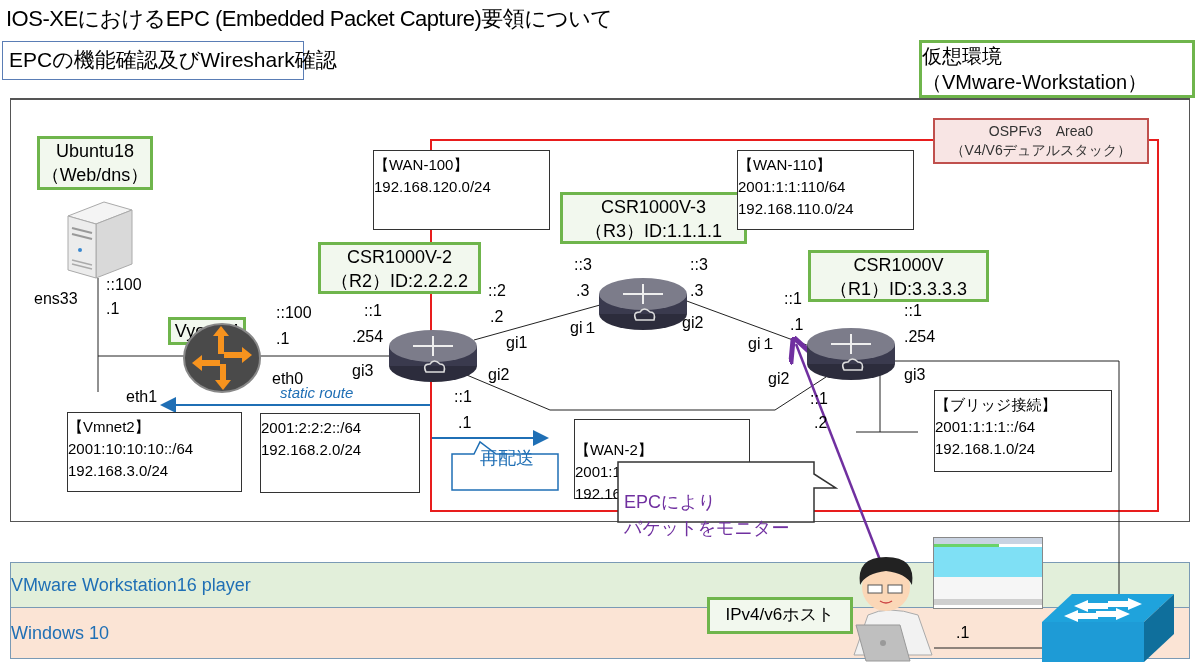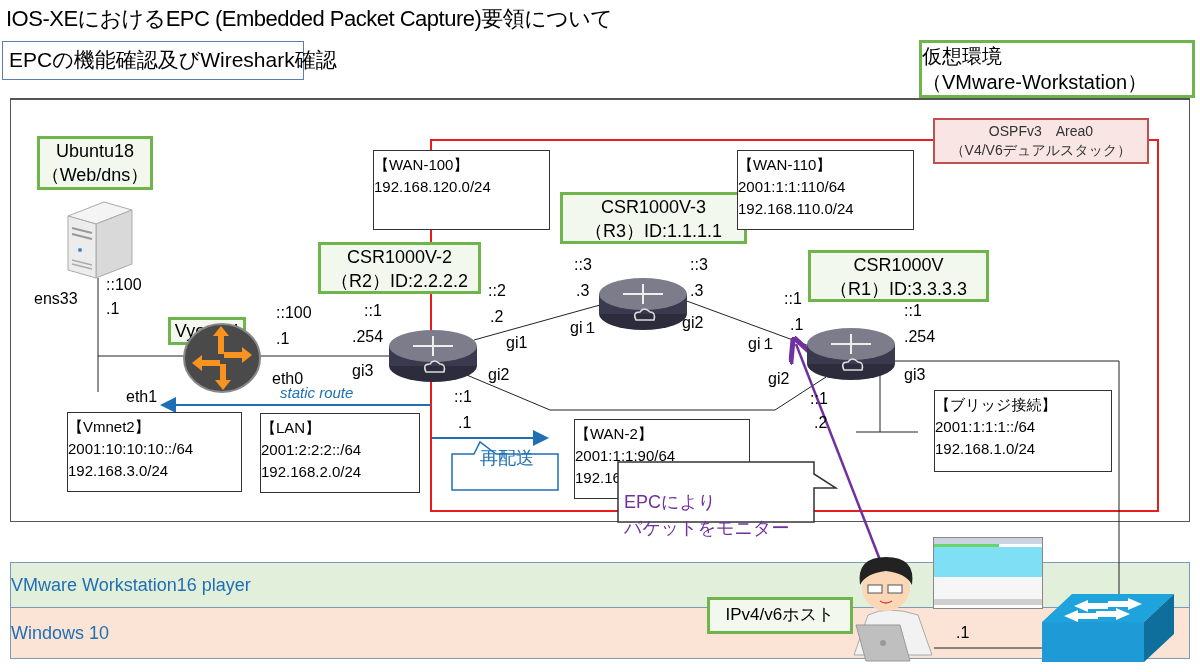--- a/index.html
+++ b/index.html
@@ -188,31 +188,30 @@
 <div class="abs lbl" style="left:810px;top:390px;">::1</div>
 <div class="abs lbl" style="left:814px;top:414px;">.2</div>
 
 <div class="abs netbox" style="left:40px;top:412px;width:175px;height:80px;padding-top:3px;margin-left:27px;">
   <div>【Vmnet2】</div>
   <div>2001:10:10:10::/64</div>
   <div>192.168.3.0/24</div>
 </div>
 
 <div class="abs netbox" style="left:260px;top:413px;width:160px;height:80px;padding-top:3px;">
-  <div>【LAN】</div>
   <div>2001:2:2:2::/64</div>
   <div>192.168.2.0/24</div>
 </div>
 
 <svg class="abs" style="left:450px;top:440px;" width="112" height="52">
   <path d="M2,14 H24 L30,2 L46,14 H108 V50 H2 Z" fill="#fff" stroke="#1f6fb5" stroke-width="1.5"></path>
 </svg>
 <div class="abs blue-lbl" style="left:480px;top:446px;font-size:18px;">再配送</div>
 
-<div class="abs netbox" style="left:574px;top:419px;width:176px;height:80px;padding-top:3px;">
+<div class="abs netbox" style="left:574px;top:419px;width:176px;height:80px;padding-top:19px;">
   <div>【WAN-2】</div>
   <div>2001:1:1:90/64</div>
   <div>192.168.90.0/24</div>
 </div>
 
 <svg class="abs" style="left:616px;top:460px;" width="222" height="66">
   <path d="M2,2 H198 V14 L220,28 L198,28 V62 H2 Z" fill="#fff" stroke="#333" stroke-width="1.5"></path>
 </svg>
 <div class="abs callout-purple" style="left:624px;top:465px;margin-top:24px;">
   <div>EPCにより</div>

